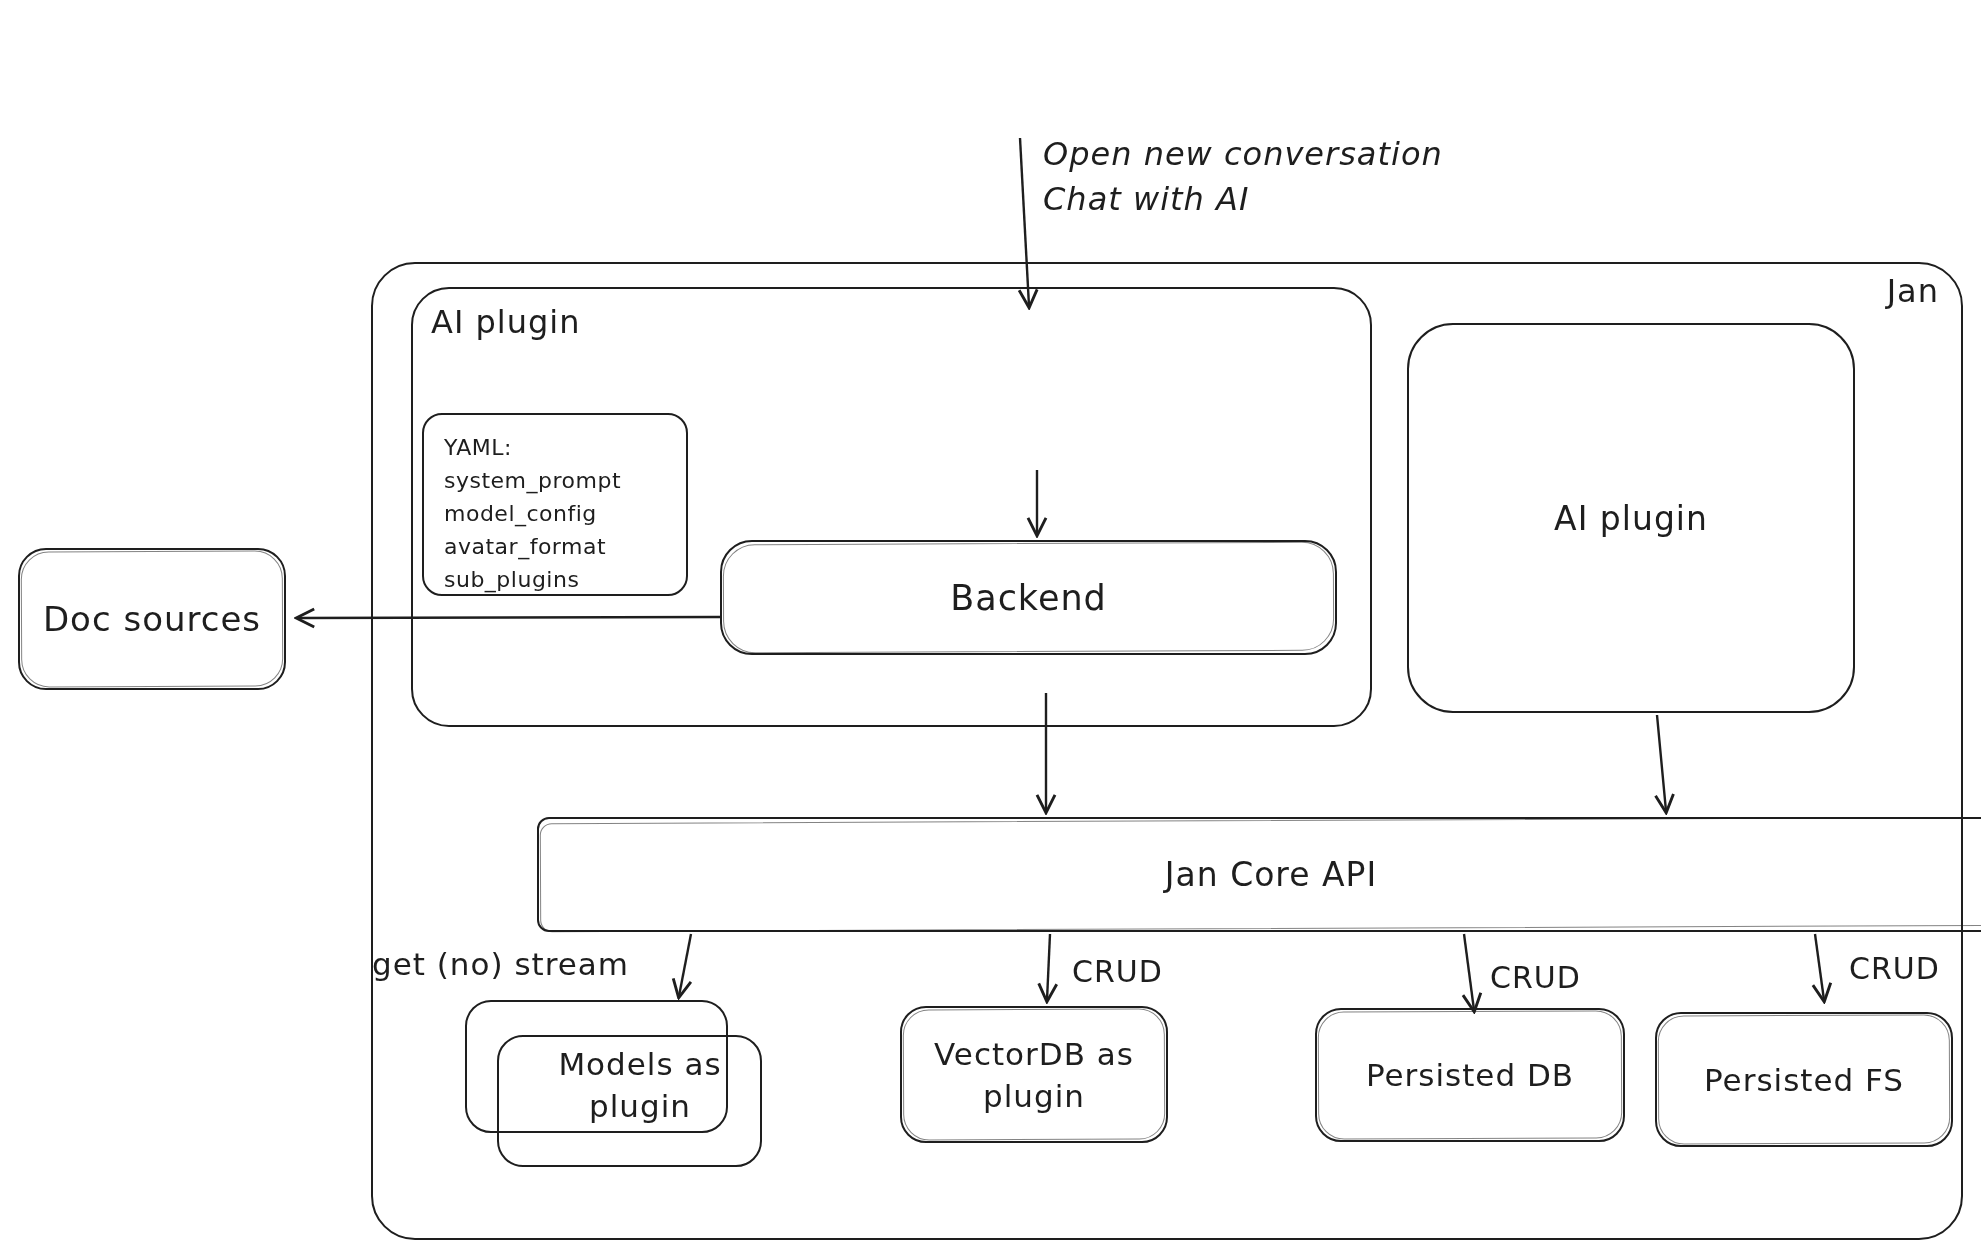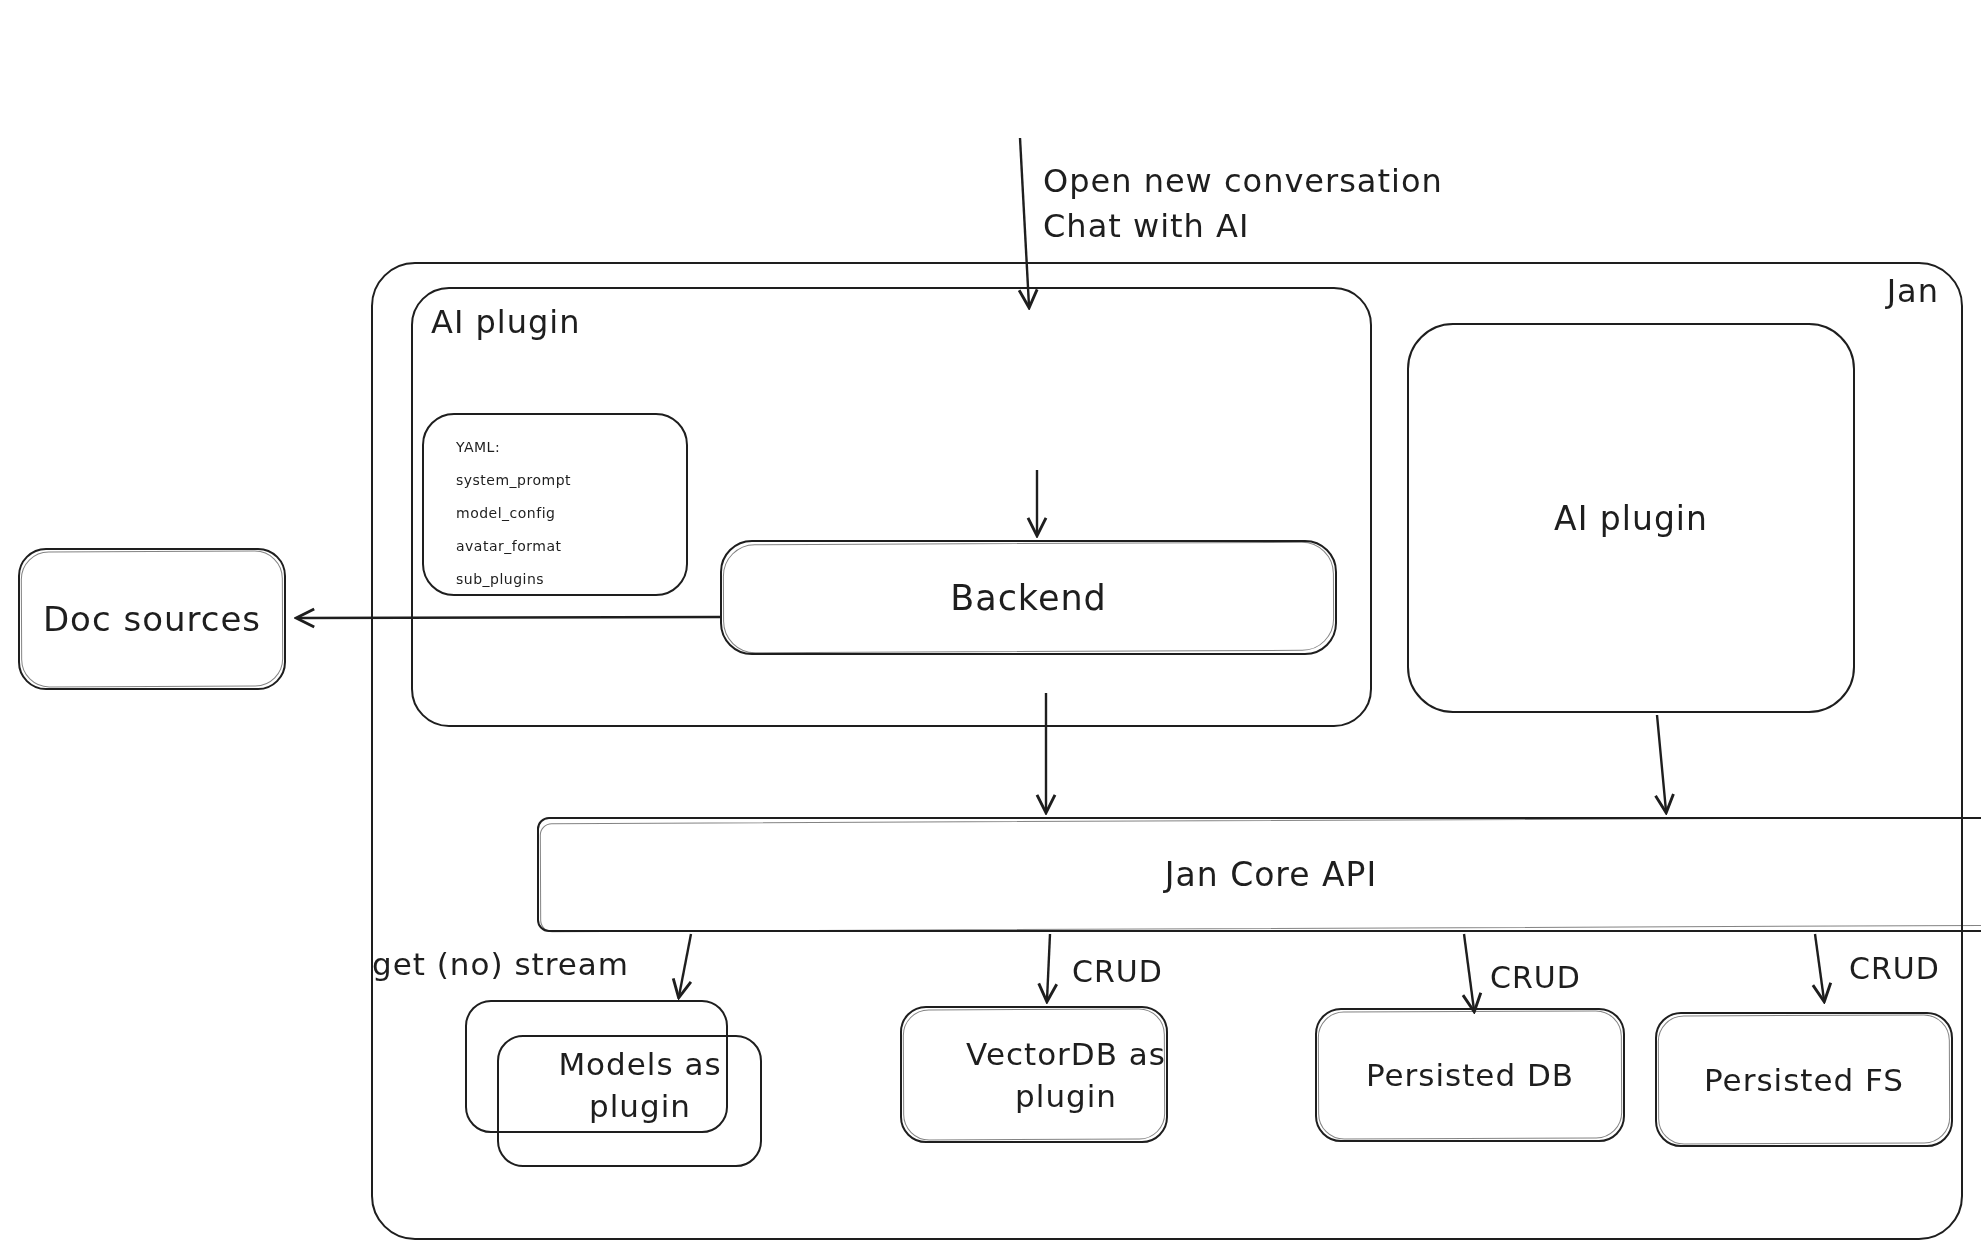--- a/index.html
+++ b/index.html
@@ -67,37 +67,37 @@
     stroke-width: 2.4;
   }
 
   
   #user            { left: 915px;  top: 16px;   width: 205px;  height: 120px; border-radius: 28px; font-size: 35px; }
   #jan             { left: 371px;  top: 262px;  width: 1592px; height: 978px; border-radius: 44px; }
   #jan-label       { right: 22px;  top: 8px; }
   #plugin-container{ left: 411px;  top: 287px;  width: 961px;  height: 440px; border-radius: 38px; }
   #plugin-container-label { left: 18px; top: 14px; }
   #renderer        { left: 722px;  top: 313px;  width: 615px;  height: 155px; border-radius: 32px; font-size: 35px; }
-  #yaml-note       { left: 422px;  top: 413px;  width: 266px;  height: 183px; border-radius: 32px;
-                     padding: 16px 10px 10px 32px; font-size: 14px; line-height: 33px; letter-spacing: 0.5px; }
+  #yaml-note       { left: 422px;  top: 413px;  width: 266px;  height: 183px; border-radius: 20px;
+                     padding: 16px 10px 10px 20px; font-size: 22px; line-height: 33px; letter-spacing: 0.5px; }
   #backend         { left: 720px;  top: 540px;  width: 617px;  height: 115px; border-radius: 32px; font-size: 35px; }
   #ai-plugin       { left: 1407px; top: 323px;  width: 448px;  height: 390px; border-radius: 46px; font-size: 33px; }
   #doc-sources     { left: 18px;   top: 548px;  width: 268px;  height: 142px; border-radius: 28px; font-size: 34px; }
   #jan-core-api    { left: 537px;  top: 817px;  width: 1468px; height: 115px; border-radius: 12px; font-size: 33px; }
   #models-a        { left: 465px;  top: 1000px; width: 263px;  height: 133px; border-radius: 26px; }
   #models-b        { left: 497px;  top: 1035px; width: 265px;  height: 132px; border-radius: 26px; }
   #models-label    { left: 480px;  top: 1022px; width: 320px;  height: 126px; position: absolute;
                      font-size: 31px; line-height: 42px; }
   #vectordb        { left: 900px;  top: 1006px; width: 268px;  height: 137px; border-radius: 26px;
-                     font-size: 31px; line-height: 42px; justify-content: flex-end; }
+                     font-size: 31px; line-height: 42px; }
   #persisted-db    { left: 1315px; top: 1008px; width: 310px;  height: 134px; border-radius: 26px; font-size: 31px; }
   #persisted-fs    { left: 1655px; top: 1012px; width: 298px;  height: 135px; border-radius: 26px; font-size: 31px; text-align: center; }
 
   
-  #lbl-open-conversation { left: 1043px; top: 159px;  font-size: 32px; line-height: 45px; }
+  #lbl-open-conversation { left: 1043px; top: 132px;  font-size: 32px; line-height: 45px; font-style: italic; }
   #lbl-get-no-stream     { left: 372px;  top: 946px;  font-size: 31px; }
   #lbl-crud-vectordb     { left: 1072px; top: 954px;  font-size: 30px; }
   #lbl-crud-persisted-db { left: 1490px; top: 960px;  font-size: 30px; }
   #lbl-crud-persisted-fs { left: 1849px; top: 951px;  font-size: 30px; }
 </style>
 </head>
 <body>
 
 <div id="diagram">
 

